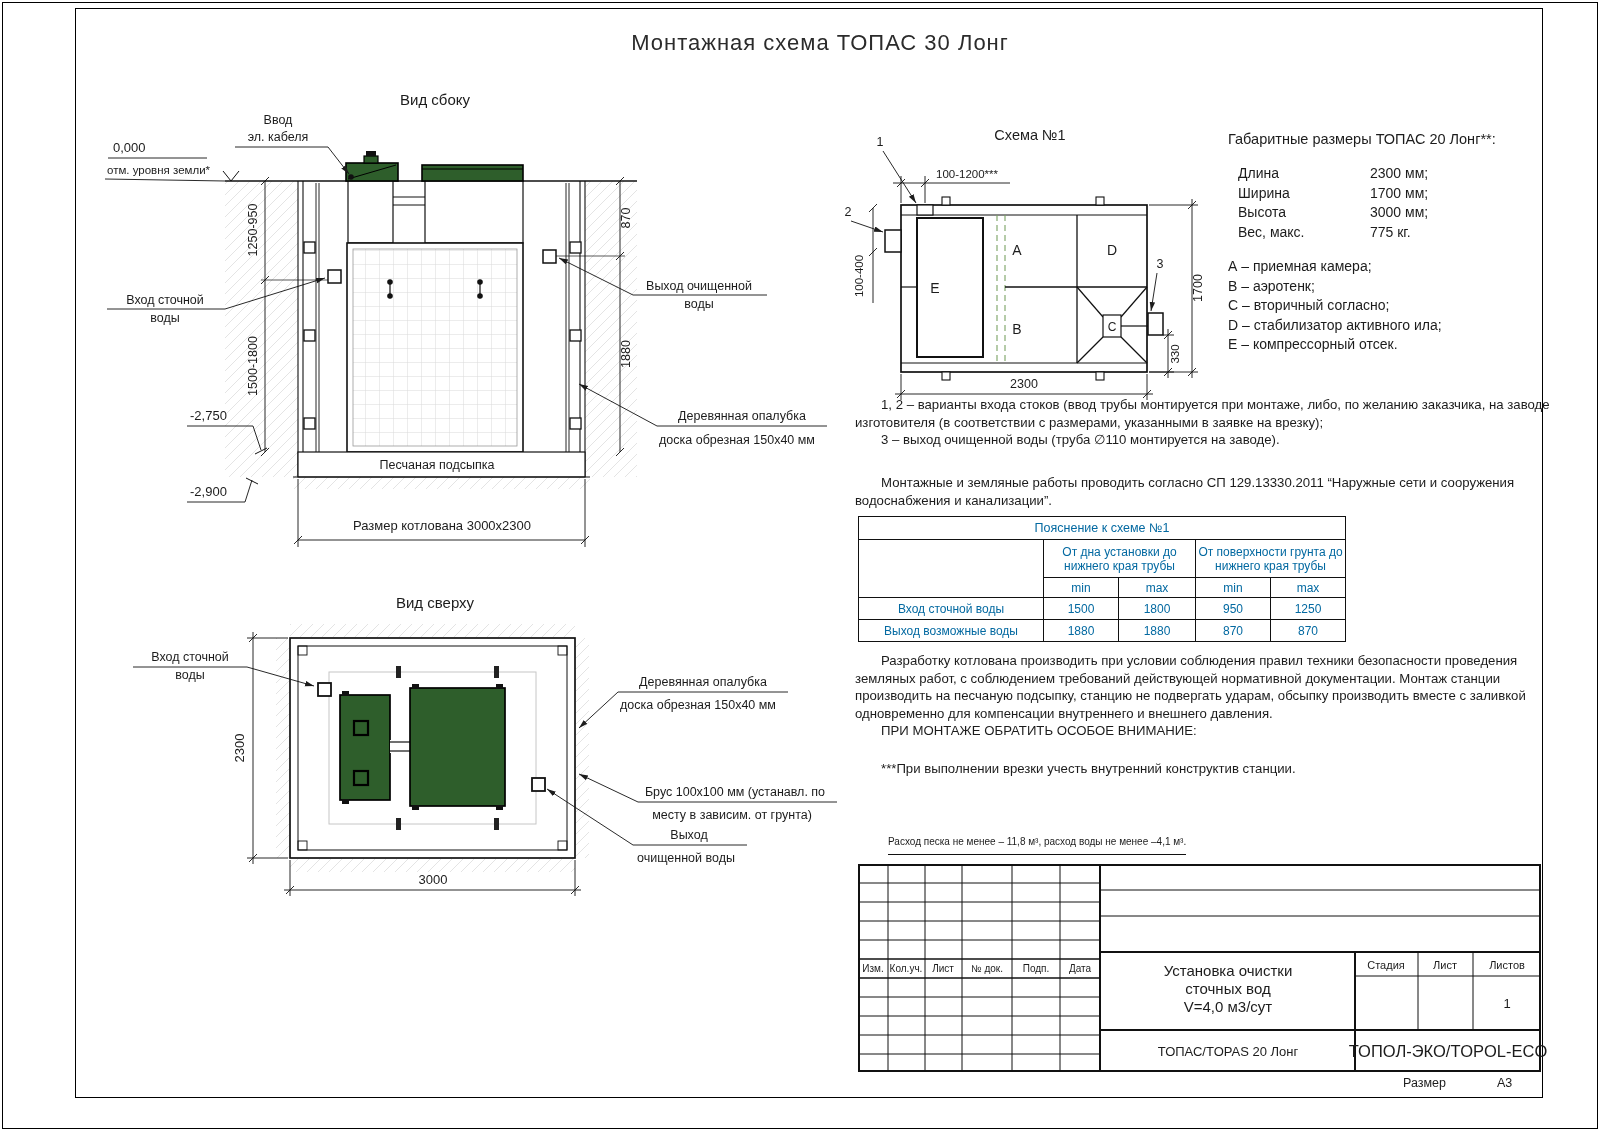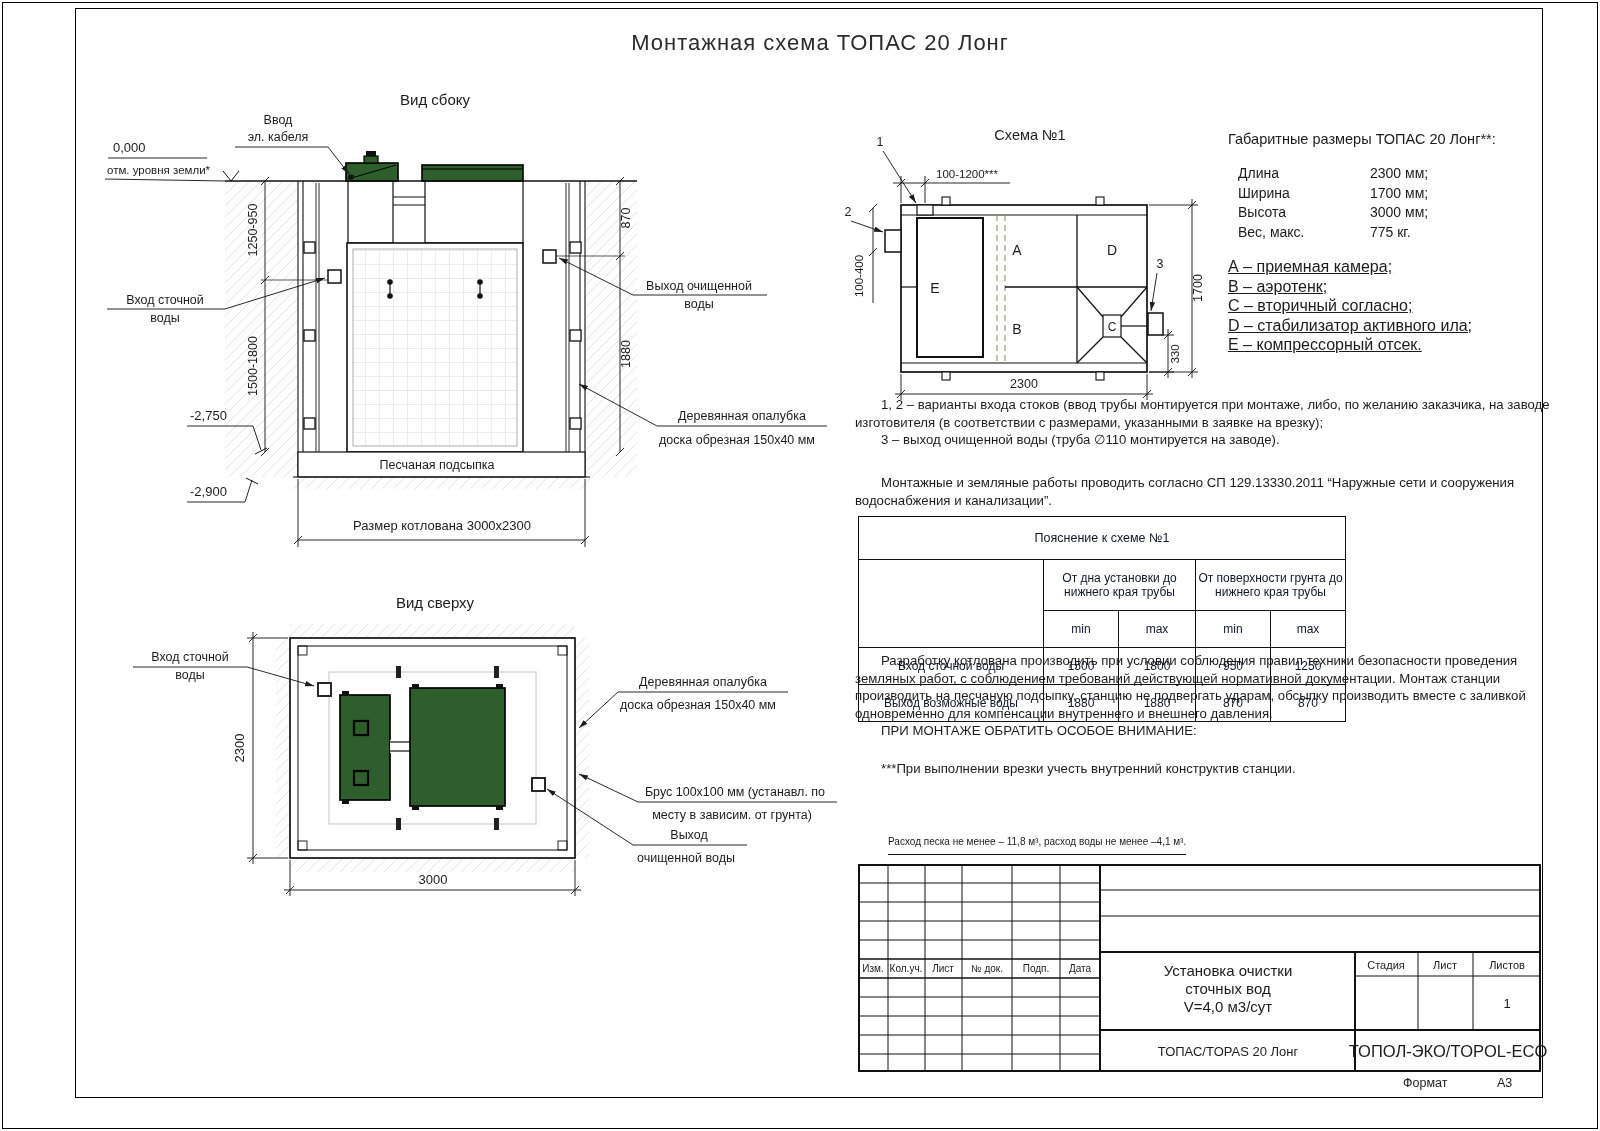--- a/index.html
+++ b/index.html
@@ -11,35 +11,35 @@
   .page-title{position:absolute;left:500px;top:30px;width:640px;text-align:center;
               font-size:22px;letter-spacing:1px;color:#2b2b2b;}
   svg{position:absolute;overflow:visible;}
   svg text{font-family:"Liberation Sans",sans-serif;fill:#1c1c1c;}
   .para{position:absolute;font-size:13.2px;line-height:17.5px;}
   .para p{margin:0;text-indent:26px;}
   .stars p{margin:0;text-indent:26px;}
   .consumption{position:absolute;font-size:10px;border-bottom:1px solid #111;padding-bottom:7px;}
   table.explain{position:absolute;left:858px;top:516px;border-collapse:collapse;table-layout:fixed;}
   table.explain td,table.explain th{border:1.4px solid #111;text-align:center;vertical-align:middle;
-      font-size:12px;font-weight:normal;padding:11px 2px;line-height:14px;color:#0f172a;}
+      font-size:12px;font-weight:normal;padding:1px 2px;line-height:14px;color:#0369a1;}
   table.explain th.tt{font-size:12.5px;height:20px;}
   .specs-row{height:19.5px;font-size:14px;}
   .specs-row .nm{display:inline-block;width:132px;margin-left:10px;}
-  .legend-line{height:19.5px;font-size:16px;text-decoration:underline;}
+  .legend-line{height:19.5px;font-size:14px;}
   .fmt{position:absolute;font-size:12.5px;}
 </style>
 </head>
 <body>
 
 <div class="sheet">
   <div class="page-border"></div>
   <div class="frame"></div>
 
-  <div class="page-title">Монтажная схема ТОПАС 20 Лонг</div>
+  <div class="page-title">Монтажная схема ТОПАС 30 Лонг</div>
 
   <svg style="left:85px;top:82px" width="745" height="475" viewBox="0 0 745 475">
     <defs>
       <pattern id="gridP" width="14" height="14" patternUnits="userSpaceOnUse">
         <path d="M14 0 H0 V14" fill="none" stroke="#d9d9d9" stroke-width="1"></path>
       </pattern>
       <pattern id="hatchS" width="11" height="11" patternUnits="userSpaceOnUse">
         <path d="M0 11 L11 0" stroke="#e4e4e4" stroke-width="1" fill="none"></path>
       </pattern>
       <marker id="arrS" markerWidth="11" markerHeight="8" refX="10" refY="3" orient="auto">
@@ -510,15 +510,15 @@
       <text x="370" y="148">V=4,0 м3/сут</text>
     </g>
     <text x="528" y="105" font-size="11" text-anchor="middle">Стадия</text>
     <text x="587" y="105" font-size="11" text-anchor="middle">Лист</text>
     <text x="649" y="105" font-size="11" text-anchor="middle">Листов</text>
     <text x="649" y="144" font-size="13" text-anchor="middle">1</text>
     <text x="370" y="192" font-size="13" text-anchor="middle">ТОПАС/TOPAS 20 Лонг</text>
     <text x="590" y="193" font-size="16.5" text-anchor="middle">ТОПОЛ-ЭКО/TOPOL-ECO</text>
   </svg>
 
-  <div class="fmt" style="left:1403px;top:1076px;">Формат</div>
+  <div class="fmt" style="left:1403px;top:1076px;">Размер</div>
   <div class="fmt" style="left:1497px;top:1076px;">А3</div>
 </div>
 
 </body></html>

